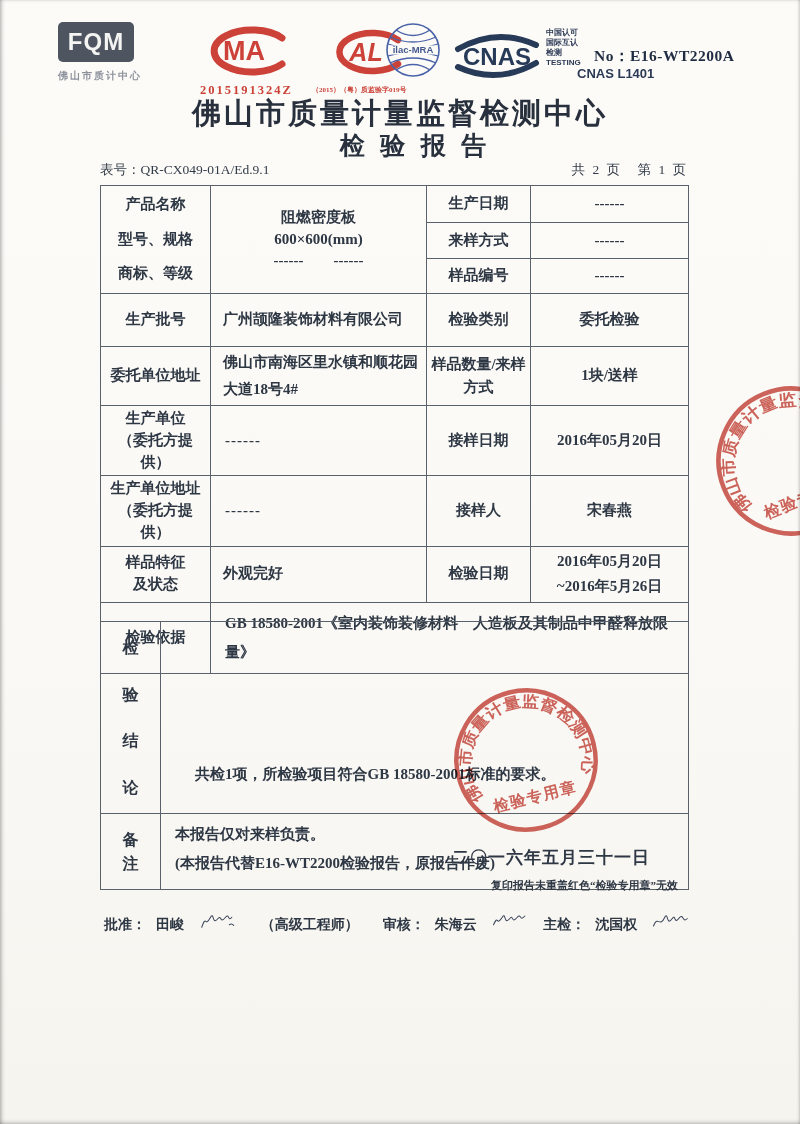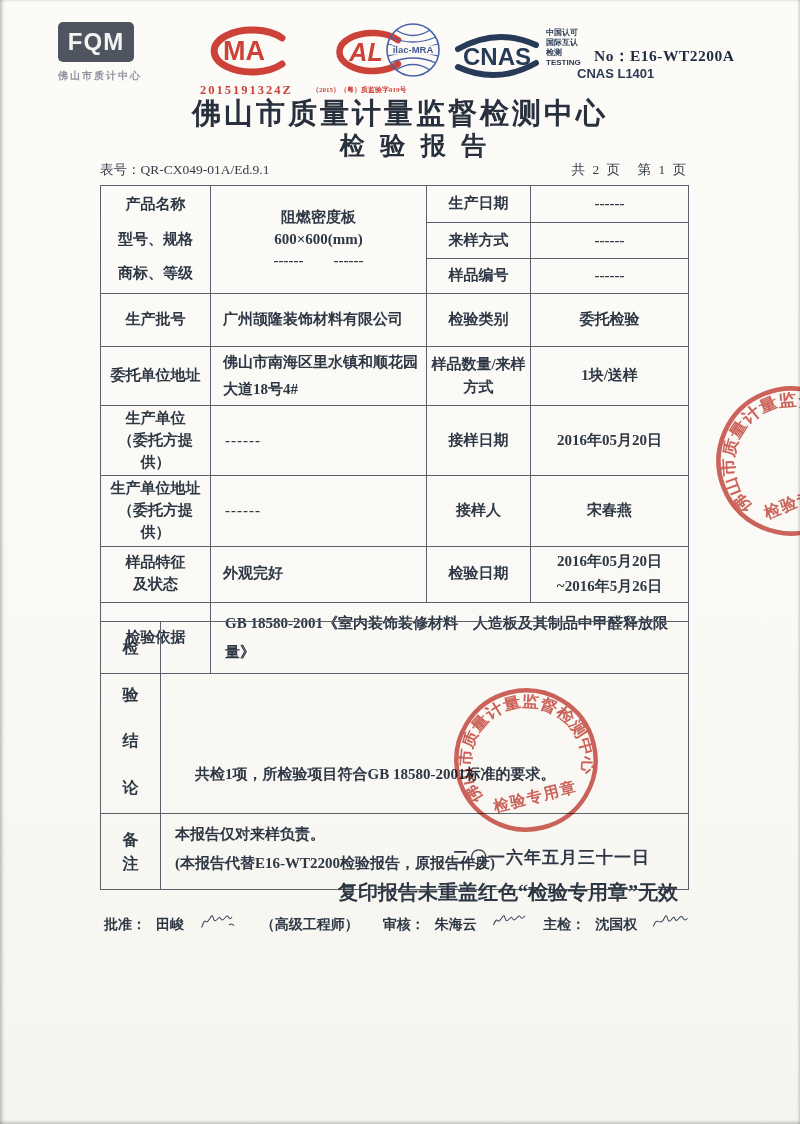--- a/index.html
+++ b/index.html
@@ -43,21 +43,21 @@
   .c1{width:110px}.c2{width:216px}.c3{width:104px}.c4{width:158px}
   .b1{width:60px}.b2{width:528px}
   .stack { display:flex; flex-direction:column; justify-content:space-around; height:100%; }
   .left-pad { text-align:left; padding-left:12px; }
   .dash { text-align:left; padding-left:14px; letter-spacing:1px; }
   .basis-cell { text-align:left; padding:6px 14px; line-height:1.95; }
   .vlabel { display:flex; flex-direction:column; justify-content:space-around; align-items:center; height:100%; font-size:16px; }
   .concl-cell { position:relative; height:100%; }
   .concl-statement { position:absolute; left:30px; top:46px; font-size:15px; }
   .concl-date { position:absolute; right:34px; top:128px; font-size:17px; letter-spacing:1px; }
-  .concl-notice { position:absolute; right:6px; top:160px; font-size:20px; }
+  .concl-notice { position:absolute; right:6px; top:160px; font-size:11px; }
   .remark-cell { text-align:left; padding:6px 14px; line-height:1.95; vertical-align:top; }
   
   .sig-row { position:absolute; left:104px; top:903px; width:592px; height:44px;
              display:flex; align-items:center; font-size:14px; font-weight:bold; color:#2e3744;gap:10px; }
   .sig-row .lbl { white-space:nowrap; }
   .sig-svg { margin:0 6px 8px 4px; }
   .sig-title { margin:0 14px 0 8px; white-space:nowrap; }
   
   .stamp { position:absolute; mix-blend-mode:multiply; opacity:.85; }
   .stamp-concl { left:452px; top:686px; width:148px; height:148px; transform:rotate(-14deg); }

